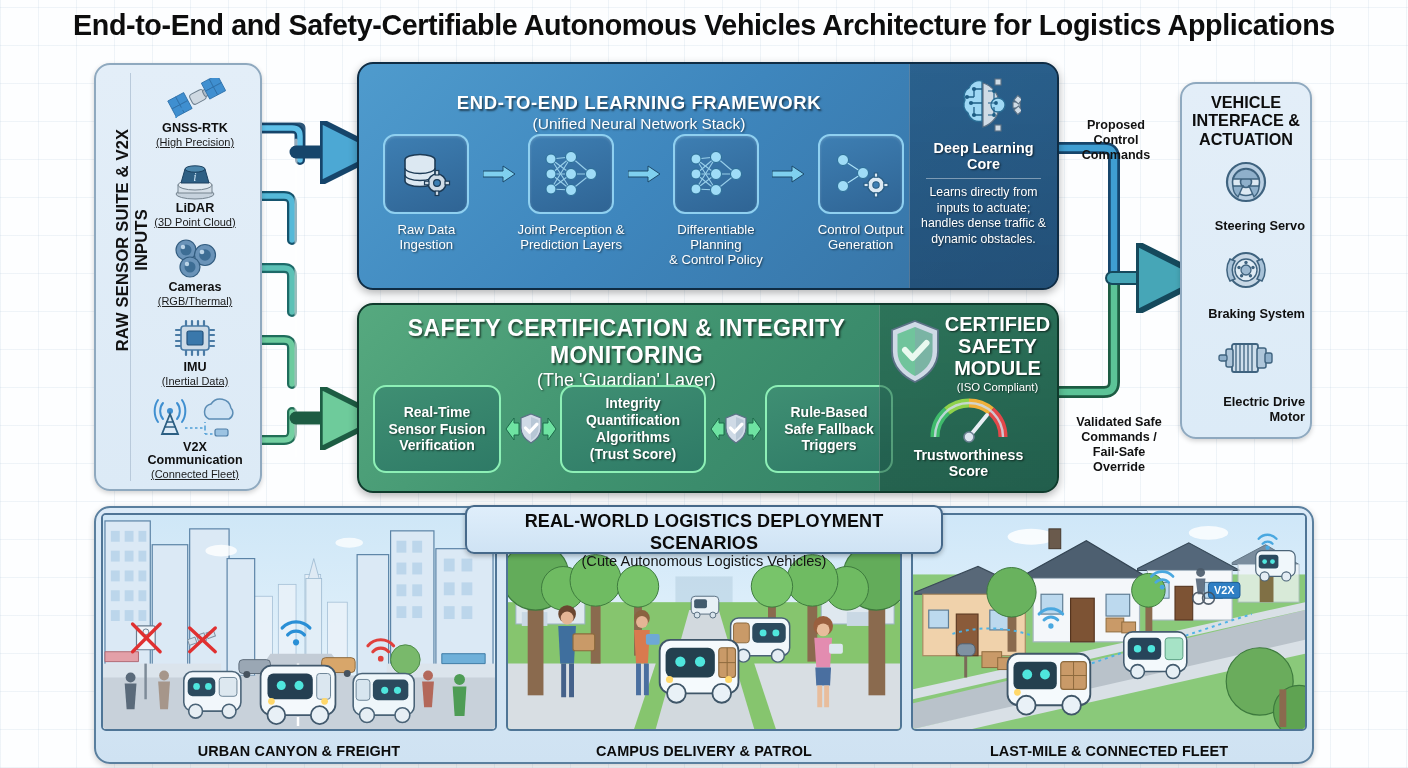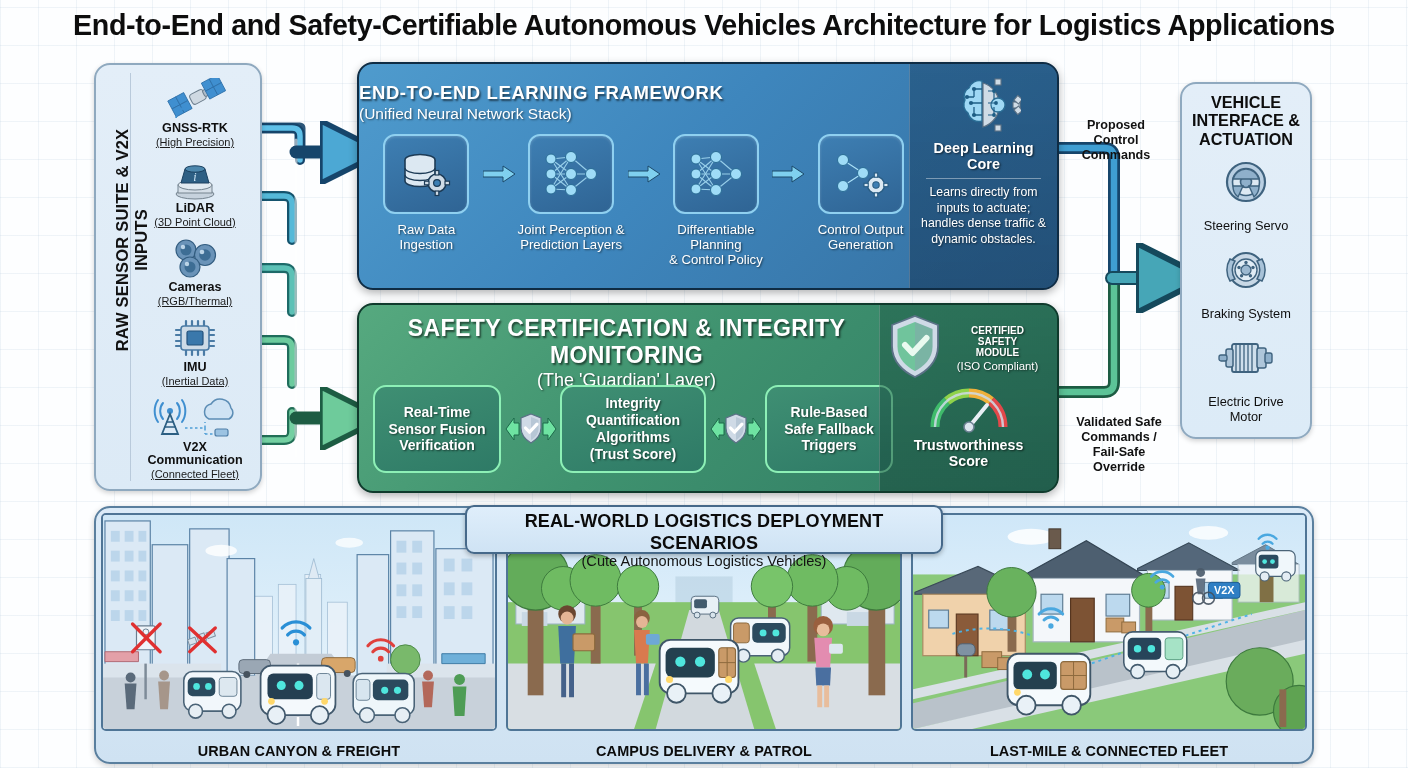--- a/index.html
+++ b/index.html
@@ -63,21 +63,21 @@
   
   #e2e-panel {
     left: 357px; top: 62px; width: 702px; height: 228px;
     background: linear-gradient(135deg,#4f9bcd 0%,#3e86bd 45%,#356f9f 100%);
     border: 2px solid #0f2c44;
     border-radius: 16px;
     box-shadow: 0 3px 8px rgba(0,0,0,.3);
     overflow: hidden;
   }
   #e2e-panel .hdr {
-    position: absolute; left: 0; top: 18px; width: 560px; text-align: left; color: #fff;
+    position: absolute; left: 0; top: 28px; width: 560px; text-align: center; color: #fff;
   }
   #e2e-panel .hdr .t1 {
     font-size: 18.5px; font-weight: 700; letter-spacing: .6px;
     text-shadow: 1.5px 1.5px 2px rgba(0,0,0,.55);
   }
   #e2e-panel .hdr .t2 {
     font-size: 15.5px; font-weight: 400; margin-top: 1px;
     text-shadow: 1.2px 1.2px 2px rgba(0,0,0,.5);
   }
   .pipeline {
@@ -151,21 +151,21 @@
   .sflink { width: 54px; display: flex; align-items: center; justify-content: center; flex: none; }
   #csm {
     position: absolute; right: 0; top: 0; width: 178px; height: 100%;
     background: linear-gradient(180deg,rgba(26,82,64,.42),rgba(20,66,54,.5));
     border-left: 1px solid rgba(255,255,255,.2);
     color: #fff;
   }
   #csm .toprow { display: flex; align-items: center; padding: 8px 6px 0 6px; }
   #csm .csm-txt { flex: 1; text-align: center; }
   #csm .csm-t {
-    font-size: 10px; font-weight: 700; line-height: 1.1;
+    font-size: 20px; font-weight: 700; line-height: 1.1;
     text-shadow: 1.3px 1.3px 2px rgba(0,0,0,.6);
   }
   #csm .csm-s { font-size: 11.4px; margin-top: 2px; text-shadow: 1px 1px 2px rgba(0,0,0,.55); }
   #csm .gauge-wrap { text-align: center; margin-top: 2px; }
   #csm .gauge-lbl {
     font-size: 14.2px; font-weight: 700; line-height: 1.12; margin-top: 1px;
     text-shadow: 1.3px 1.3px 2px rgba(0,0,0,.6);
   }
 
   
@@ -176,21 +176,21 @@
     box-shadow: 0 2px 5px rgba(0,0,0,.18);
     padding: 9px 5px 6px;
     display: flex; flex-direction: column;
   }
   #actuation-rail .rtitle {
     text-align: center; font-size: 16.2px; font-weight: 700; color: #0d0d0d; line-height: 1.13;
   }
   .act-list { flex: 1; display: flex; flex-direction: column; justify-content: space-around; margin-top: 4px; }
   .act-item { text-align: center; }
   .act-item .ico { height: 46px; display: flex; align-items: center; justify-content: center; }
-  .act-item .nm { font-size: 12.8px; font-weight: 400; color: #0f0f0f; line-height: 1.12; margin-top: 14px; }
+  .act-item .nm { font-size: 12.8px; font-weight: 700; color: #0f0f0f; line-height: 1.12; margin-top: 14px; text-align: right; }
 
   
   .conn-label {
     position: absolute; text-align: center; font-size: 12.6px; font-weight: 700;
     color: #111; line-height: 1.2;
   }
   #lbl-proposed { left: 1062px; top: 118px; width: 108px; }
   #lbl-validated { left: 1060px; top: 415px; width: 118px; }
 
   

